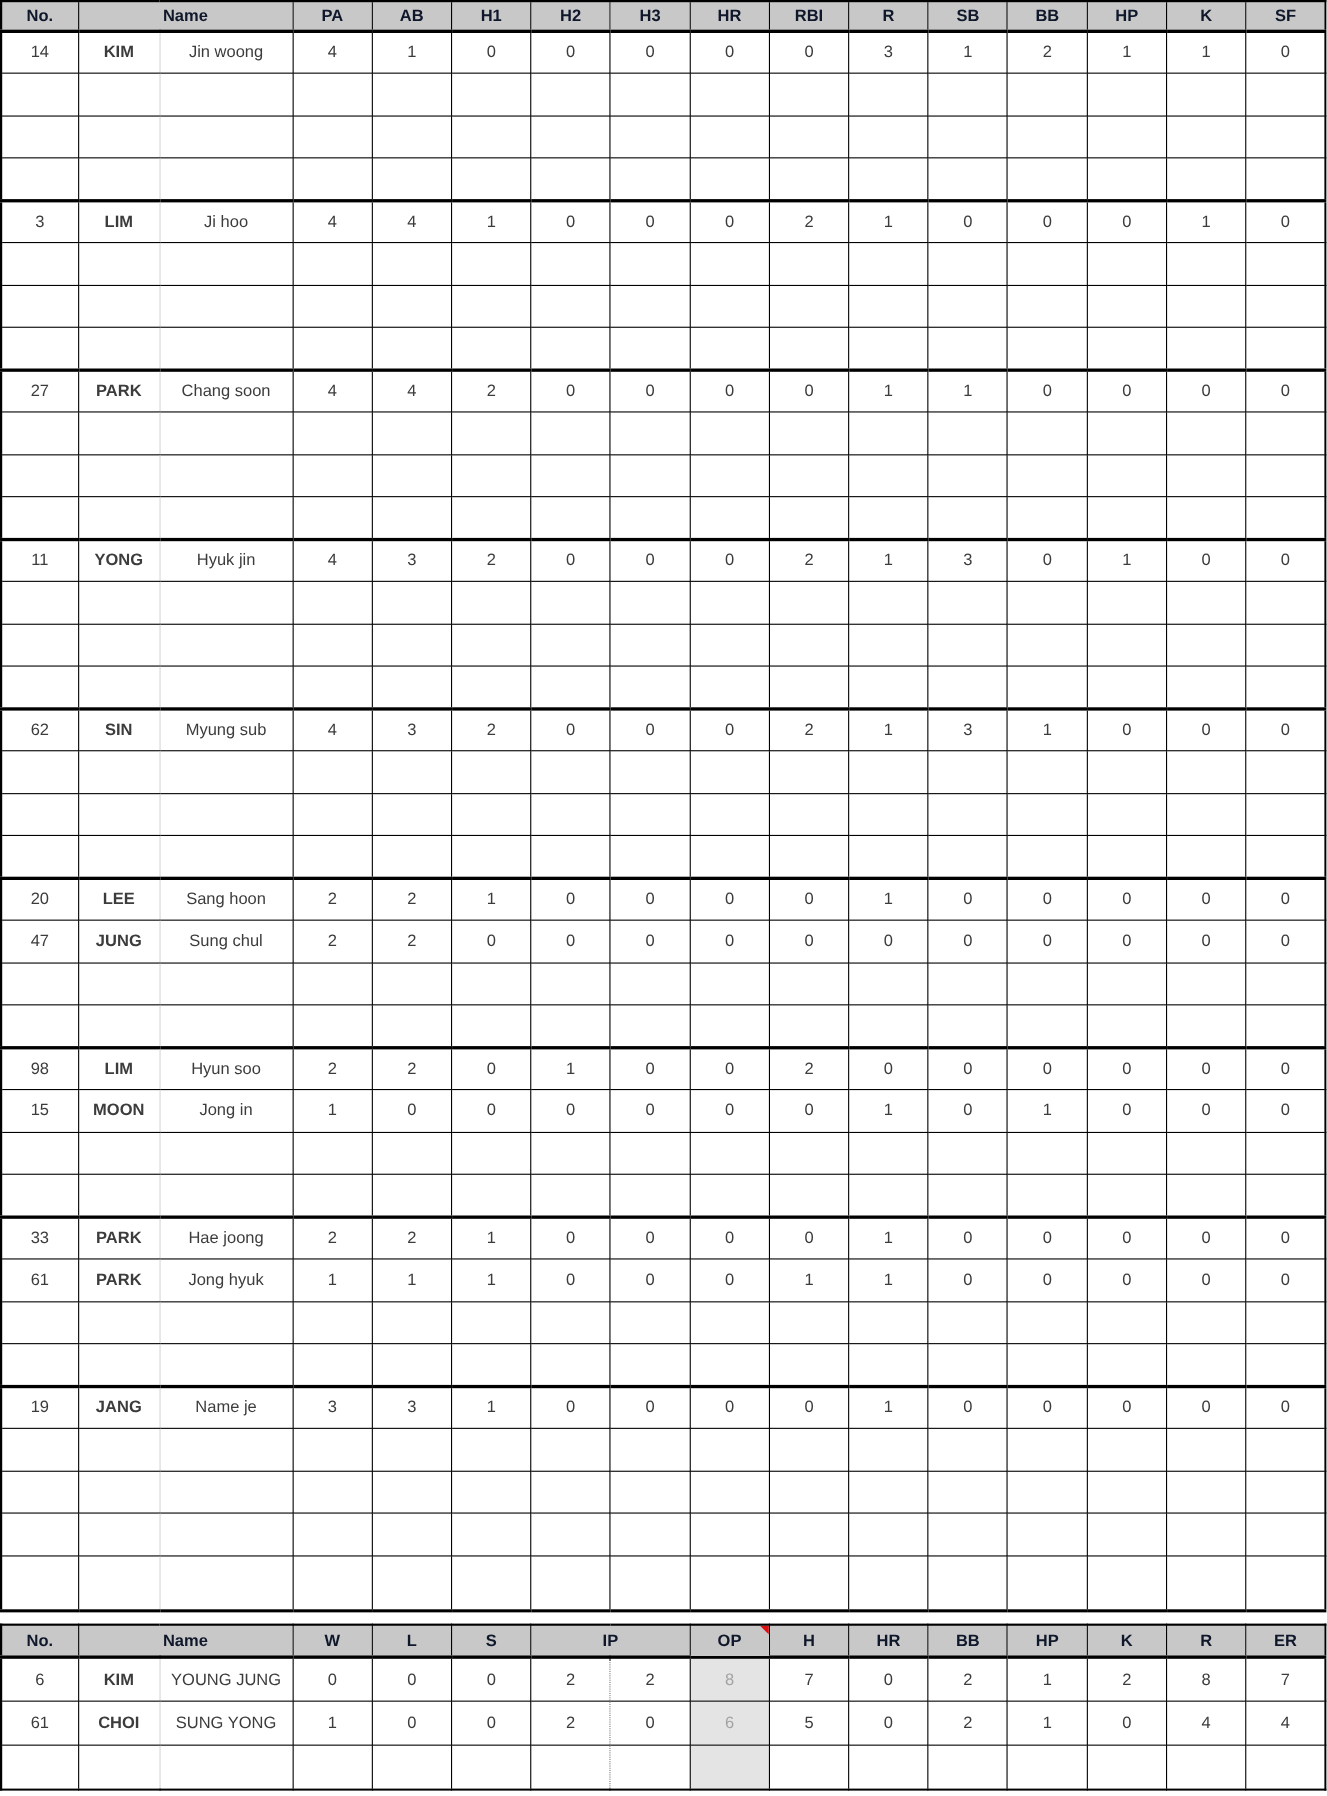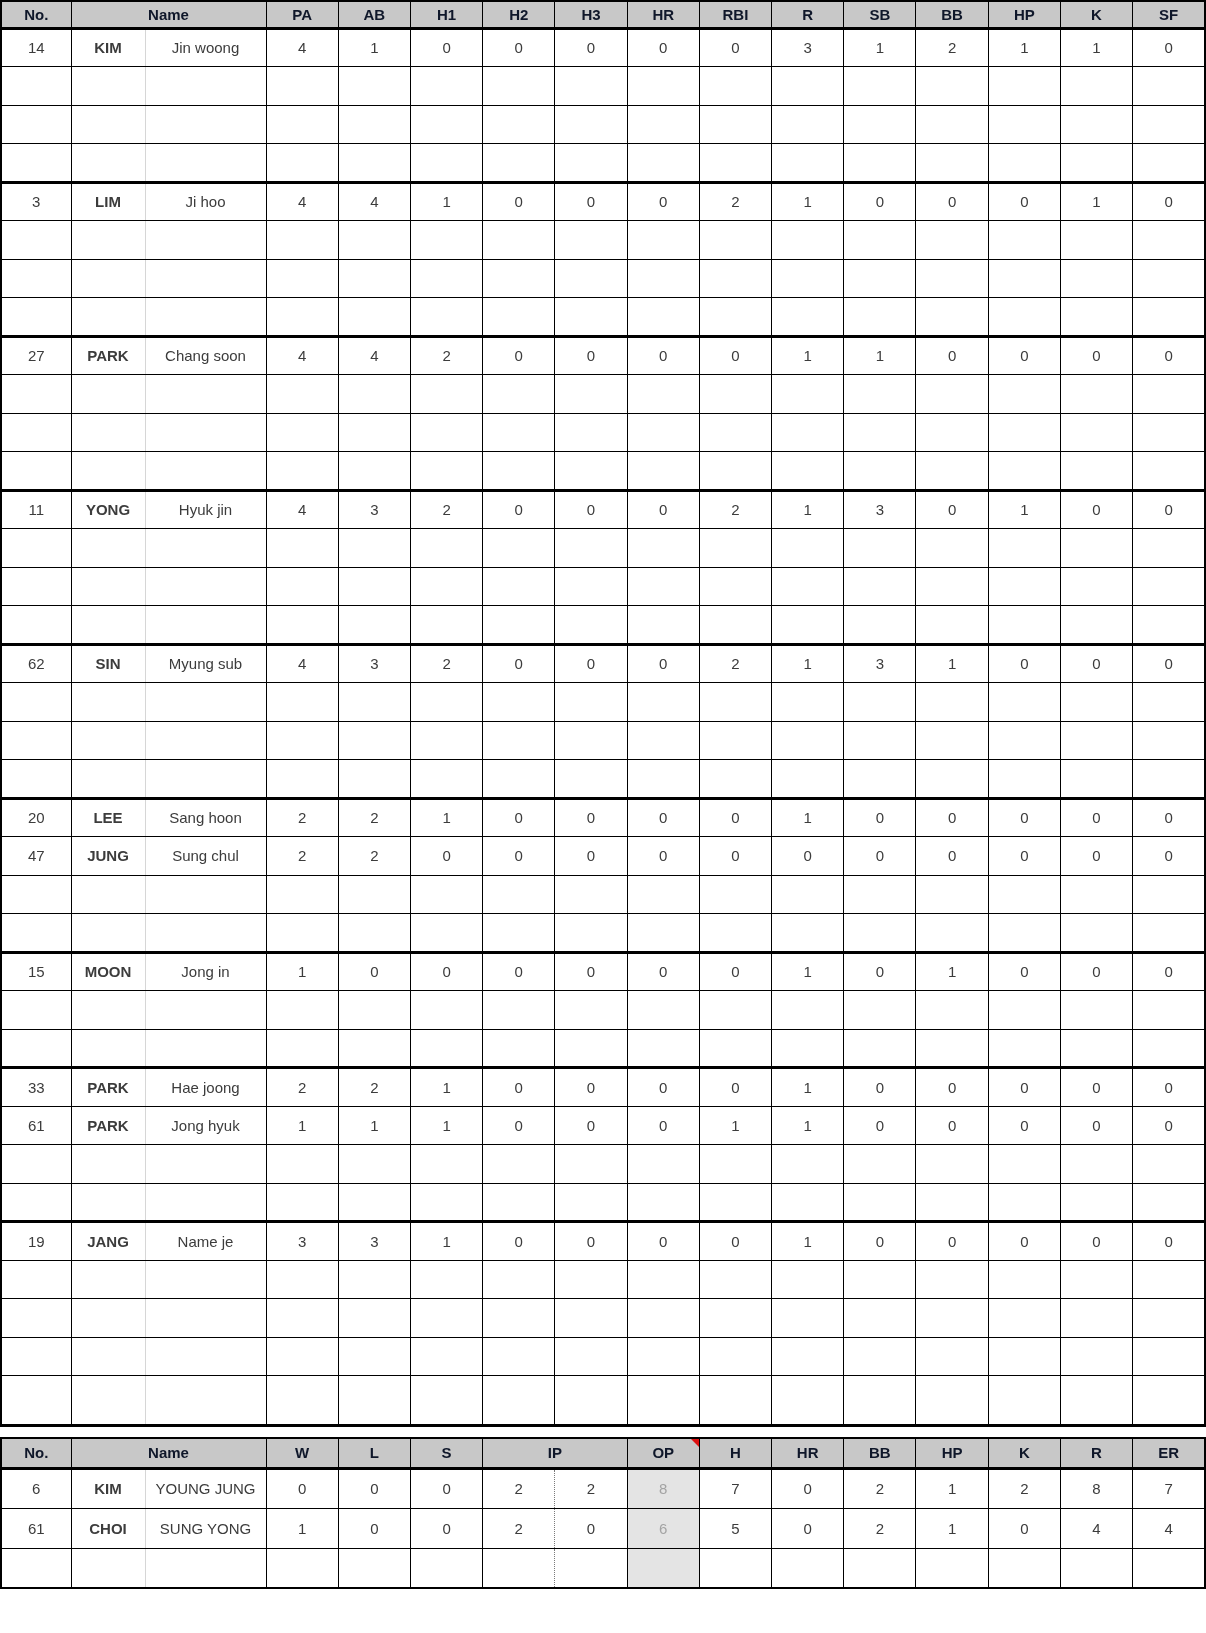--- a/index.html
+++ b/index.html
@@ -524,20 +524,38 @@
         <td></td>
         <td></td>
         <td></td>
         <td></td>
         <td></td>
         <td></td>
         <td></td>
         <td></td>
       </tr>
       <tr>
+        <td>98</td>
+        <td class="sur">LIM</td>
+        <td class="giv">Hyun soo</td>
+        <td>2</td>
+        <td>2</td>
+        <td>0</td>
+        <td>1</td>
+        <td>0</td>
+        <td>0</td>
+        <td>2</td>
+        <td>0</td>
+        <td>0</td>
+        <td>0</td>
+        <td>0</td>
+        <td>0</td>
+        <td>0</td>
+      </tr>
+      <tr>
         <td>15</td>
         <td class="sur">MOON</td>
         <td class="giv">Jong in</td>
         <td>1</td>
         <td>0</td>
         <td>0</td>
         <td>0</td>
         <td>0</td>
         <td>0</td>
         <td>0</td>

